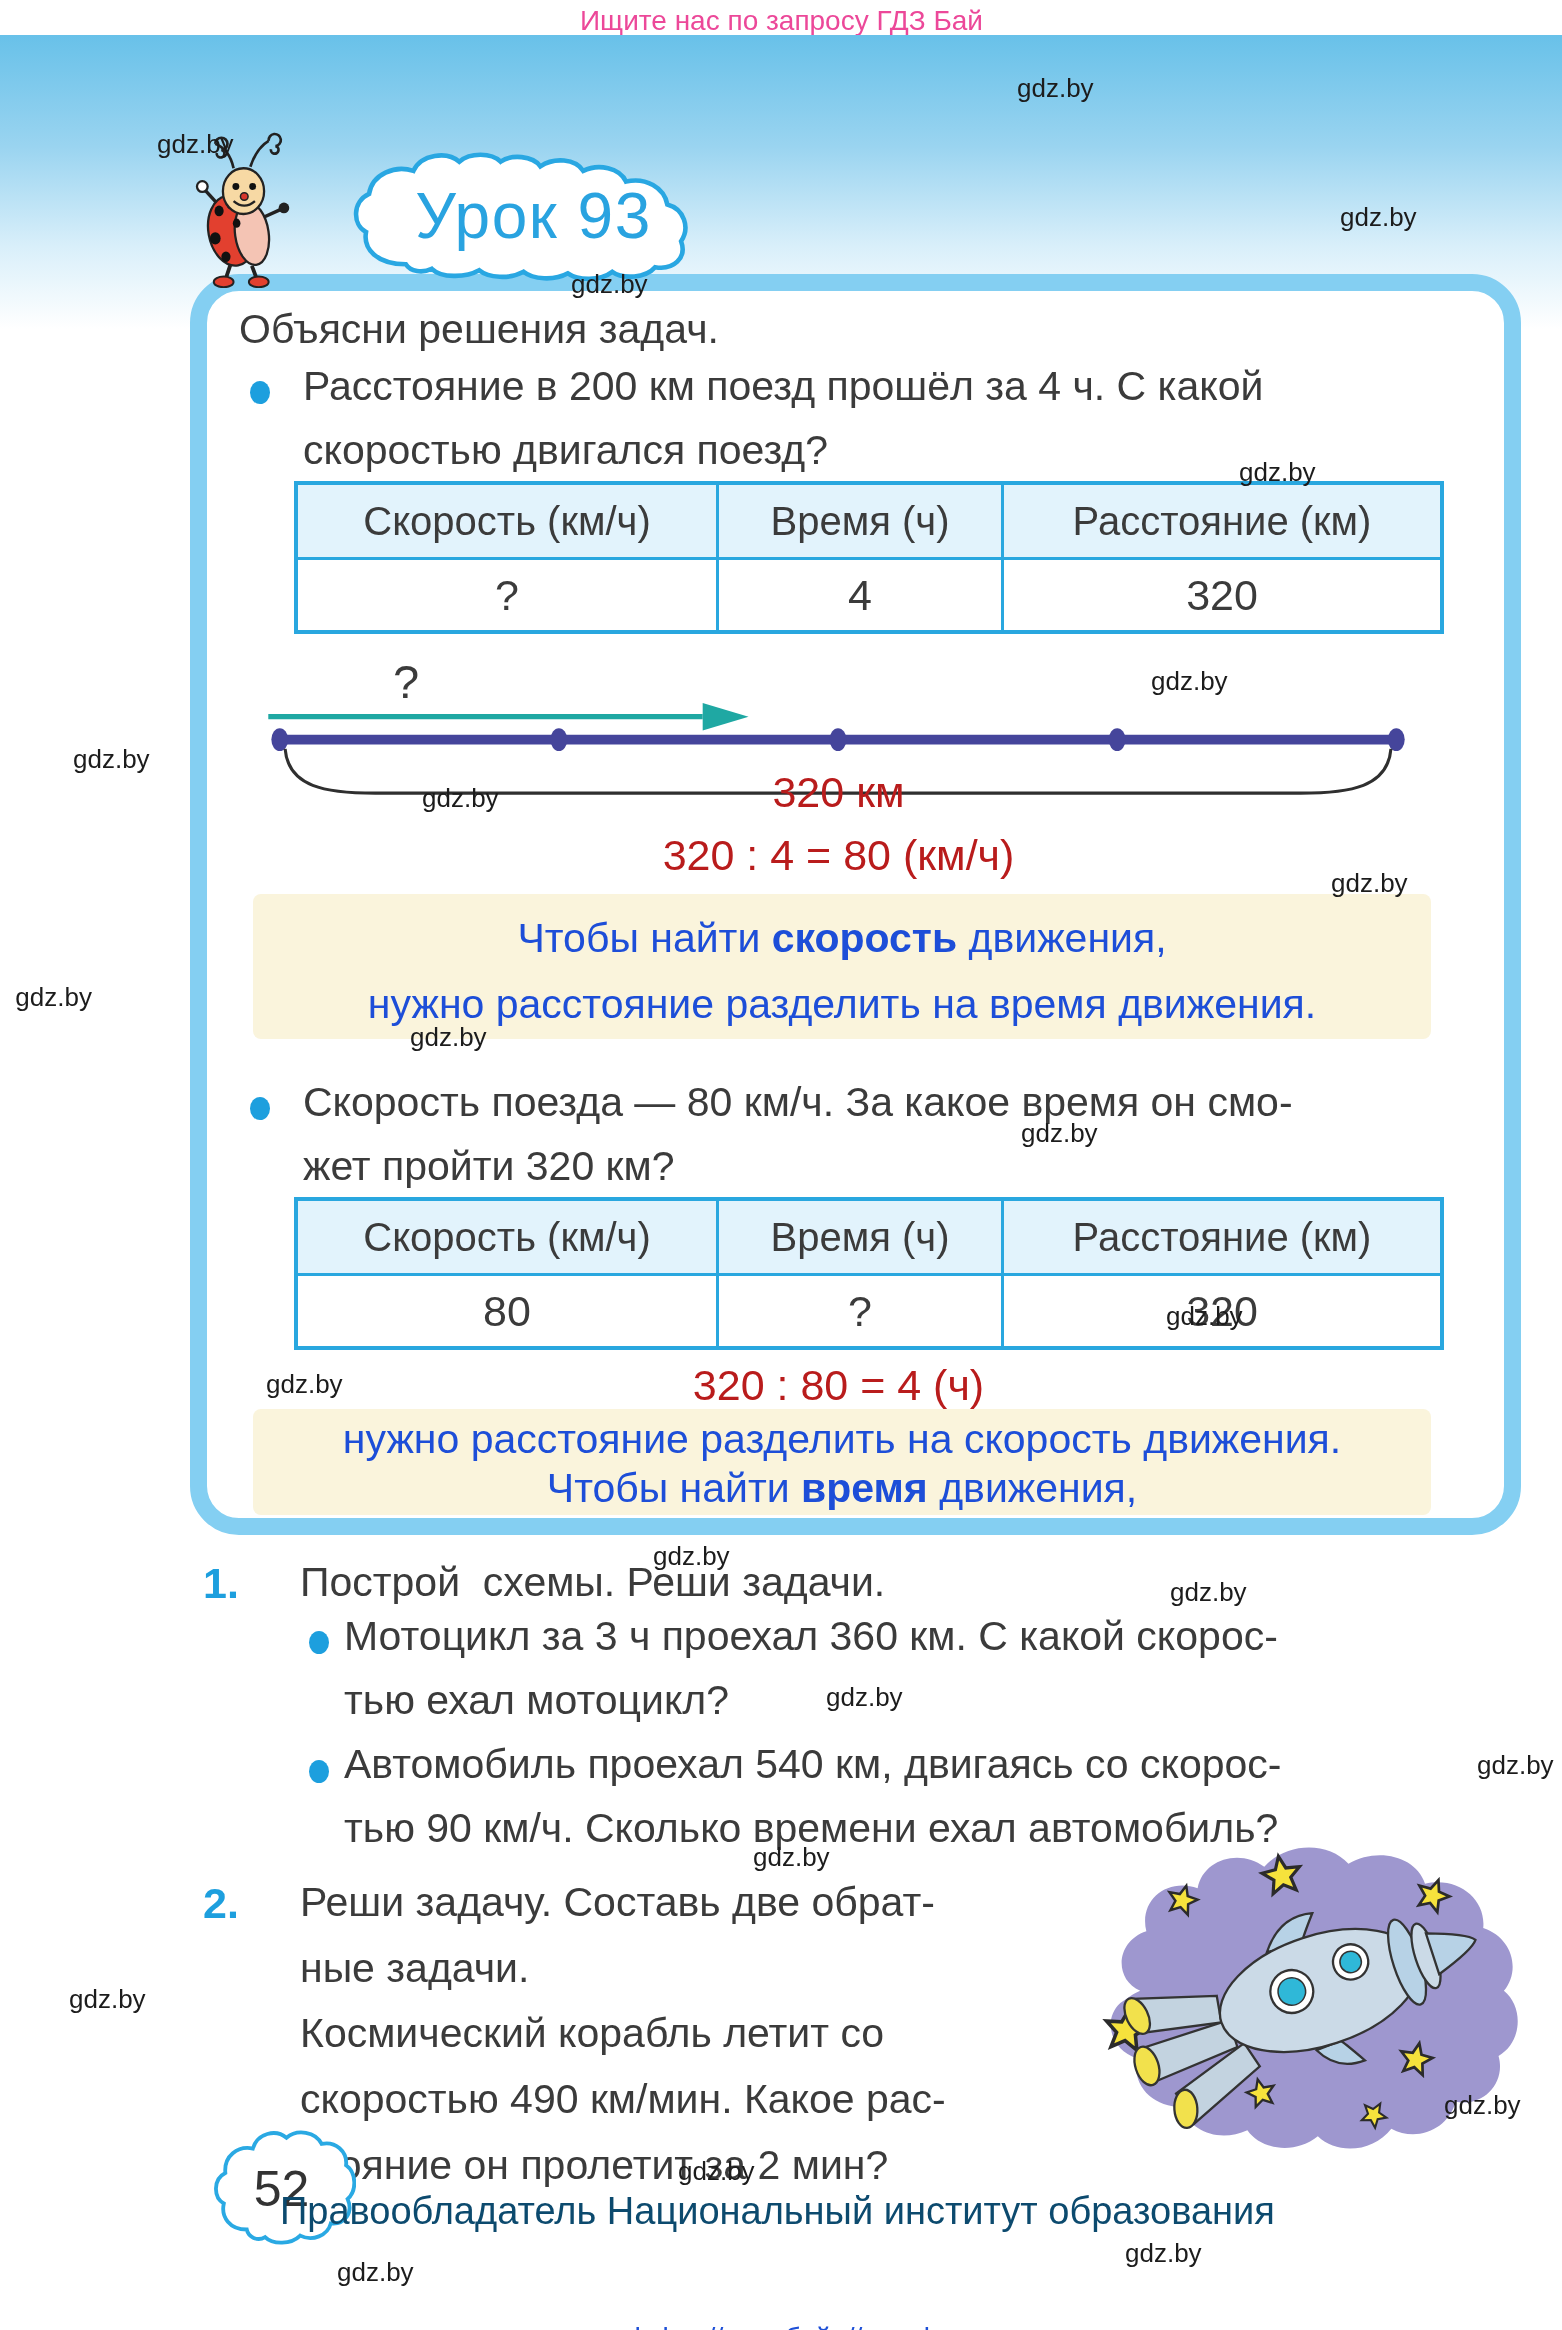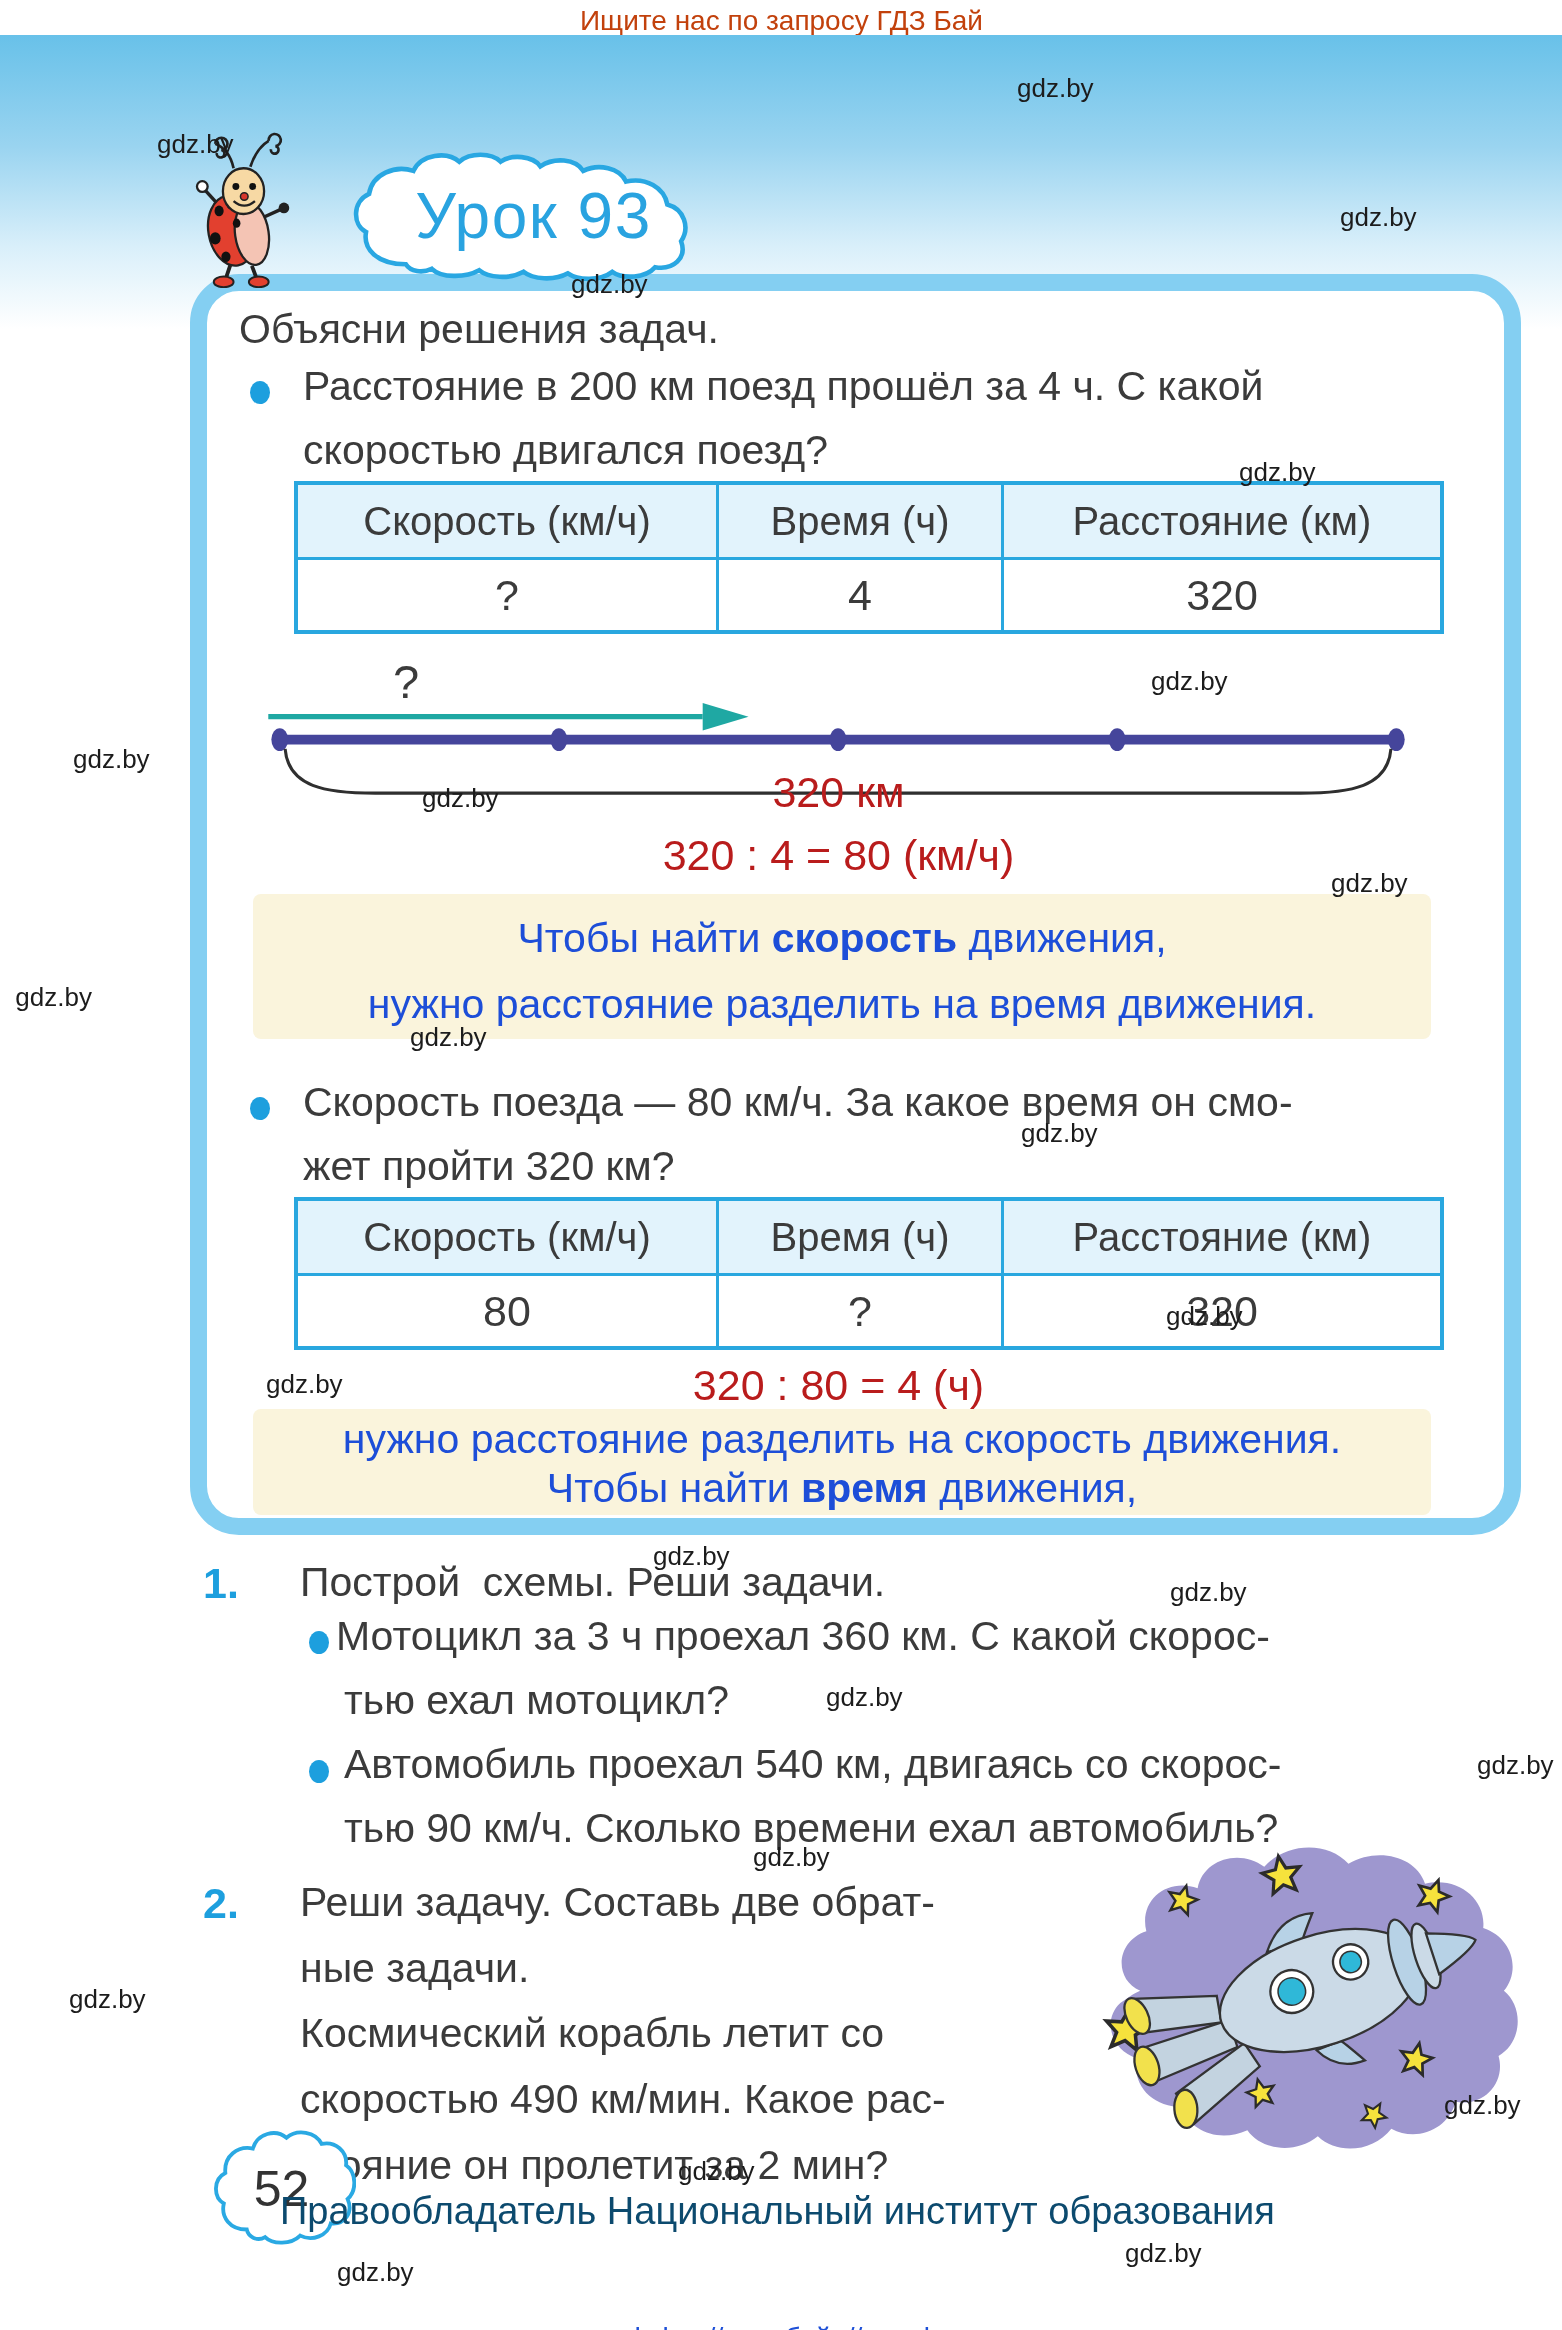--- a/index.html
+++ b/index.html
@@ -7,21 +7,21 @@
     position:relative;
     width:1563px;height:2330px;
     background:#ffffff;
     overflow:hidden;
     font-family:"Liberation Sans","DejaVu Sans",sans-serif;
     color:#3b3b3b;
   }
   
   .banner{
     position:absolute;left:0;top:4.6px;width:100%;
-    text-align:center;font-size:28px;font-weight:500;color:#c2410c;
+    text-align:center;font-size:28px;font-weight:500;color:#ec4899;
   }
   
   .sky{
     position:absolute;left:0;top:35px;width:100%;height:294px;
     background:linear-gradient(180deg,#68c1e9 0%,#9ad4f0 38%,#d9effa 72%,#ffffff 100%);
   }
   
   .wm{
     position:absolute;font-size:26px;color:#1c1c1c;white-space:pre;z-index:40;
   }
@@ -187,21 +187,21 @@
     <div class="rulebox rule2" style="left:46px;top:1118px;width:1178px;height:106px;box-sizing:border-box;">
       <div class="rline">нужно расстояние разделить на скорость движения.</div>
       <div class="rline"><span>Чтобы найти </span><span class="bold">время</span><span> движения,</span></div>
     </div>
   </div>
 
   <div class="tasknum" style="left:203px;top:1559px;">1.</div>
   <div class="line" style="left:300px;top:1559px;">Построй  схемы. Реши задачи.</div>
 
   <span class="dot" style="left:309px;top:1631px;"></span>
-  <div class="line" style="left:336px;top:1613px;">Мотоцикл за 3 ч проехал 360 км. С какой скорос-</div>
+  <div class="line" style="left:344px;top:1613px;">Мотоцикл за 3 ч проехал 360 км. С какой скорос-</div>
   <div class="line" style="left:344px;top:1677px;">тью ехал мотоцикл?</div>
 
   <span class="dot" style="left:309px;top:1760px;"></span>
   <div class="line" style="left:344px;top:1741px;">Автомобиль проехал 540 км, двигаясь со скорос-</div>
   <div class="line" style="left:344px;top:1805px;">тью 90 км/ч. Сколько времени ехал автомобиль?</div>
 
   <div class="tasknum" style="left:203px;top:1879px;">2.</div>
   <div class="line" style="left:300px;top:1879px;">Реши задачу. Составь две обрат-</div>
   <div class="line" style="left:300px;top:1945px;">ные задачи.</div>
   <div class="line" style="left:300px;top:2010px;">Космический корабль летит со</div>

